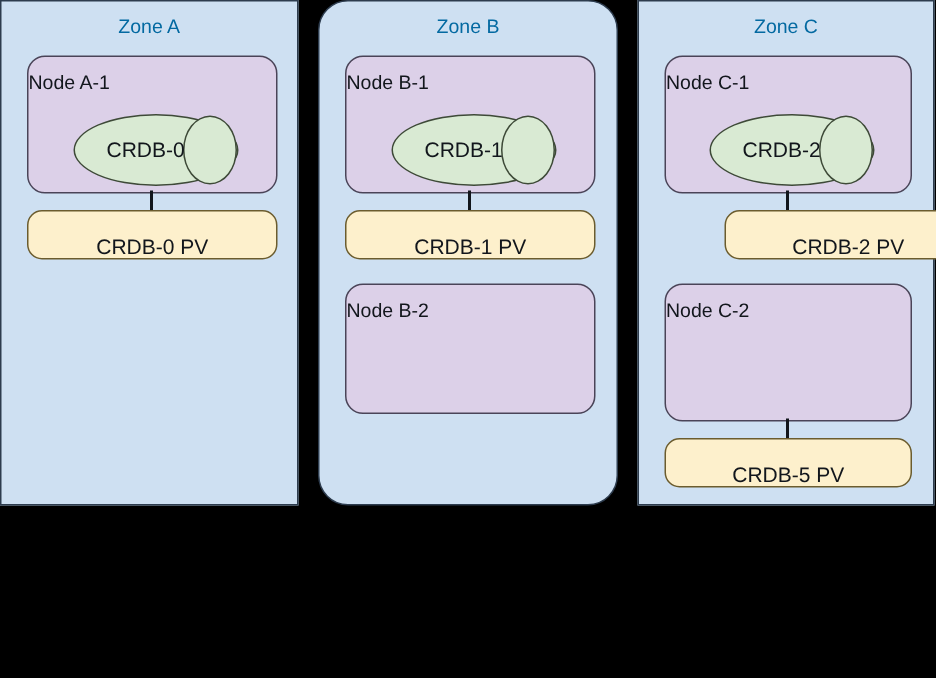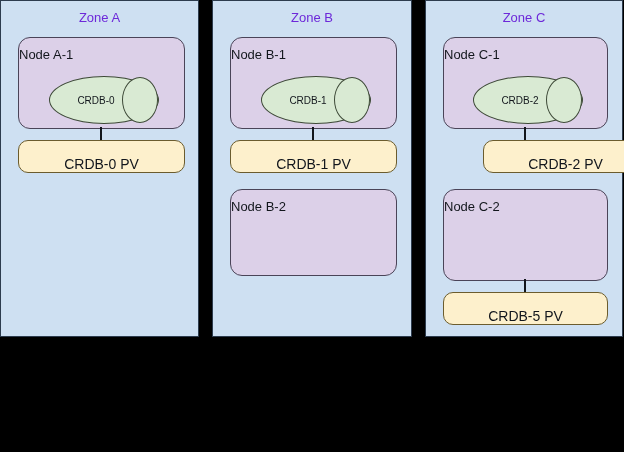--- a/index.html
+++ b/index.html
@@ -31,21 +31,21 @@
     border: 1px solid #2d3c4e;
     box-sizing: border-box;
   }
   .zone-label {
     position: absolute;
     left: 0;
     right: 0;
     top: 9px;
     text-align: center;
     font-size: 13px;
-    color: #6d28d9;
+    color: #0369a1;
     line-height: 16px;
     white-space: nowrap;
   }
 
   
   .node {
     position: absolute;
     background: #dcd0e8;
     border: 1px solid #4a4458;
     border-radius: 12px;
@@ -89,21 +89,21 @@
     background: #d9ead3;
     box-sizing: border-box;
   }
   .cyl-label {
     position: absolute;
     left: 0;
     right: 38px;
     top: 50%;
     transform: translateY(-50%);
     text-align: center;
-    font-size: 10px;
+    font-size: 14px;
     color: #12161c;
     line-height: 11px;
     white-space: nowrap;
     margin-left: 22px;
   }
 
   
   .pv {
     position: absolute;
     background: #fdf0cc;
@@ -146,21 +146,21 @@
       </div>
     </div>
 
     <div class="connector" style="left:99px; top:126px; height:14px;"></div>
 
     <div class="pv" style="left:17px; top:139px; width:167px; height:33px;">
       <span class="pv-label">CRDB-0 PV</span>
     </div>
   </div>
 
-  <div class="zone" style="left:212px; top:0px; width:200px; height:337px;">
+  <div class="zone" style="left:212px; top:0px; width:200px; height:337px;border-radius:20px;">
     <div class="zone-label">Zone B</div>
 
     <div class="node" style="left:17px; top:36px; width:167px; height:92px;">
       <div class="node-label">Node B-1</div>
 
       <div class="cylinder" style="left:30px; top:38px; width:110px; height:48px;">
         <div class="cyl-body"></div>
         <div class="cyl-cap"></div>
         <div class="cyl-label">CRDB-1</div>
       </div>

